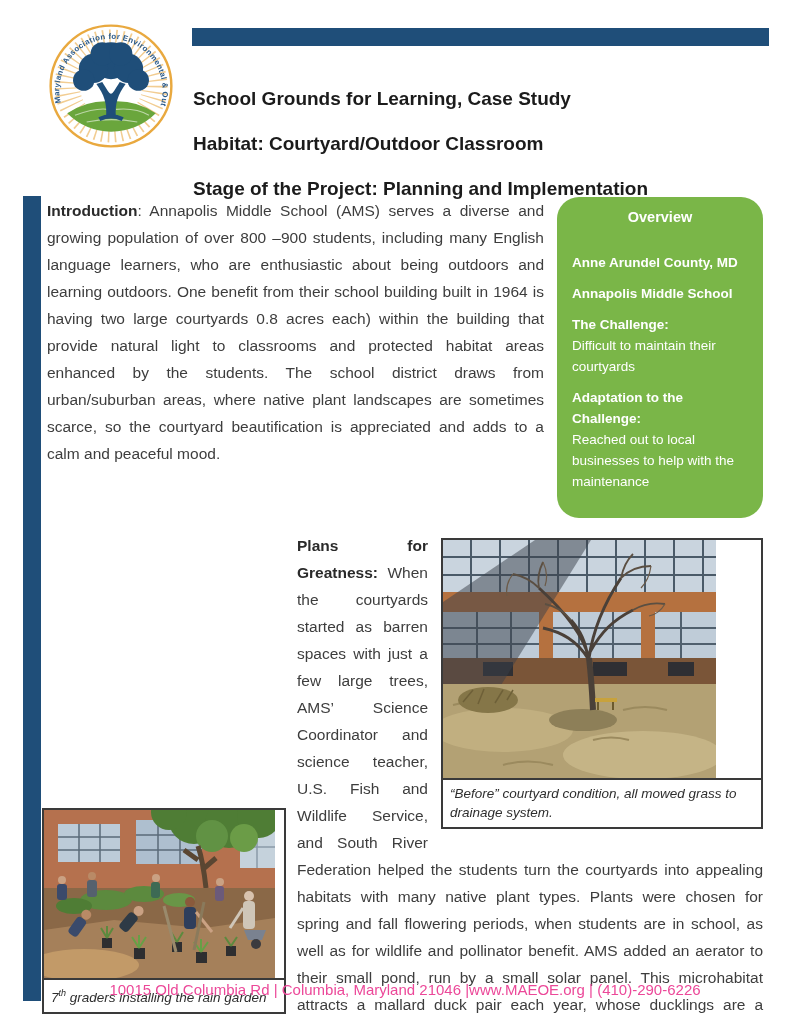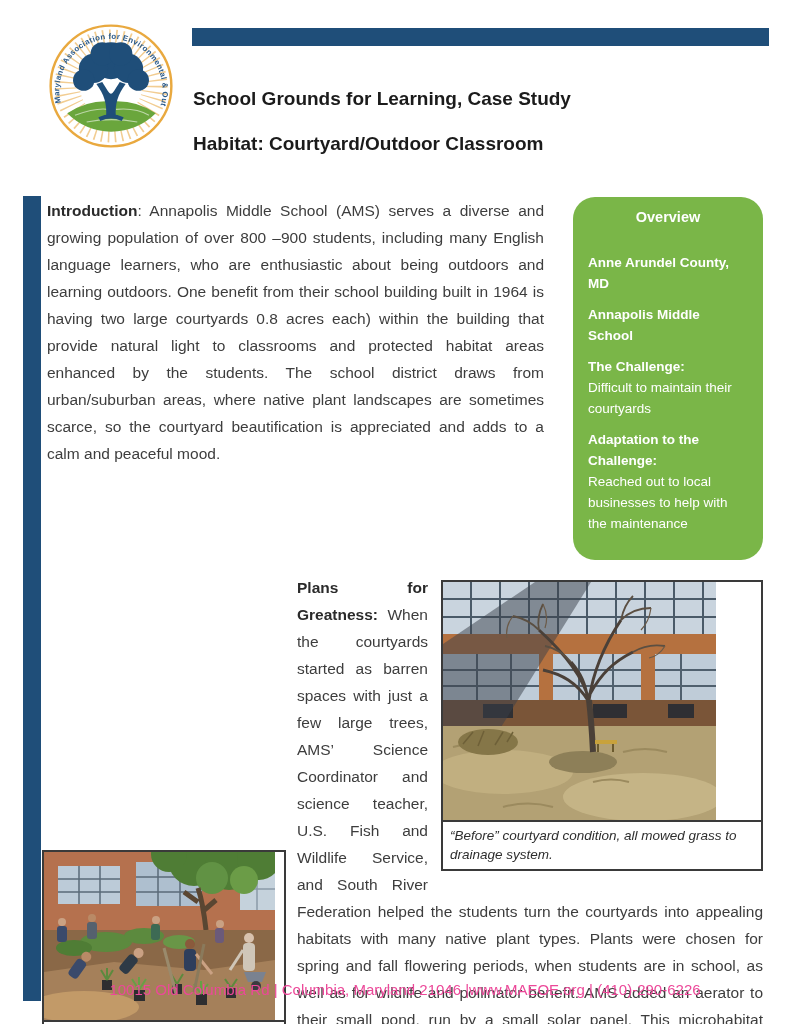--- a/index.html
+++ b/index.html
@@ -16,21 +16,21 @@
     font-family:"Liberation Serif","DejaVu Serif",serif;
     font-weight:bold; font-size:31px; letter-spacing:2px; color:#1F4E79; margin-top:-4px;
   }
   .top-bar { position:absolute; left:192px; top:28px; width:577px; height:18px; background:#1F4E79; }
   .header-lines { position:absolute; left:193px; top:58px; width:580px;margin-top:30px; }
   .header-line { font-size:19px; font-weight:bold; color:#1b1b1b; margin-bottom:23px; }
   
   .left-rule { position:absolute; left:23px; top:196px; width:18px; height:805px; background:#1F4E79; }
   
   .content { position:absolute; left:47px; top:197px; width:716px; }
-  .row1 { display:flex; align-items:flex-start;gap:16px; }
+  .row1 { display:flex; align-items:flex-start; }
   .intro {
     flex:0 0 497px; text-align:justify; font-size:15.5px; line-height:27px; color:#3d3d3d;
   }
   .intro b, .plans-para b { color:#2a2a2a; }
   .overview-box {
     margin-left:13px; width:206px; min-height:270px; background:#7AB648; color:#ffffff;
     border-radius:22px; padding:12px 15px 16px 15px;
   }
   .overview-title { text-align:center; font-weight:bold; font-size:14.5px; margin-bottom:27px; }
   .ov-item { margin-bottom:10px; font-size:13.5px; line-height:21px; }
@@ -87,20 +87,21 @@
         <path d="M62,108 Q75,102 88,108 L86,112 Q75,107 64,112 Z"></path>
       </g>
     </svg>
   </div>
 
   <div class="top-bar"></div>
 
   <div class="header-lines">
     <div class="header-line">School Grounds for Learning, Case Study</div>
     <div class="header-line">Habitat: Courtyard/Outdoor Classroom</div>
+    <div class="header-line">Stage of the Project: Planning and Implementation</div>
   </div>
 
   <div class="left-rule"></div>
 
   <div class="content">
 
     <div class="row1">
       <p class="intro"><b>Introduction</b><span>: Annapolis Middle School (AMS) serves a diverse and growing population of over 800 –900 students, including many English language learners, who are enthusiastic about being outdoors and learning outdoors. One benefit from their school building built in 1964 is having two large courtyards 0.8 acres each) within the building that provide natural light to classrooms and protected habitat areas enhanced by the students. The school district draws from urban/suburban areas, where native plant landscapes are sometimes scarce, so the courtyard beautification is appreciated and adds to a calm and peaceful mood.</span></p>
 
       <div class="overview-box">

